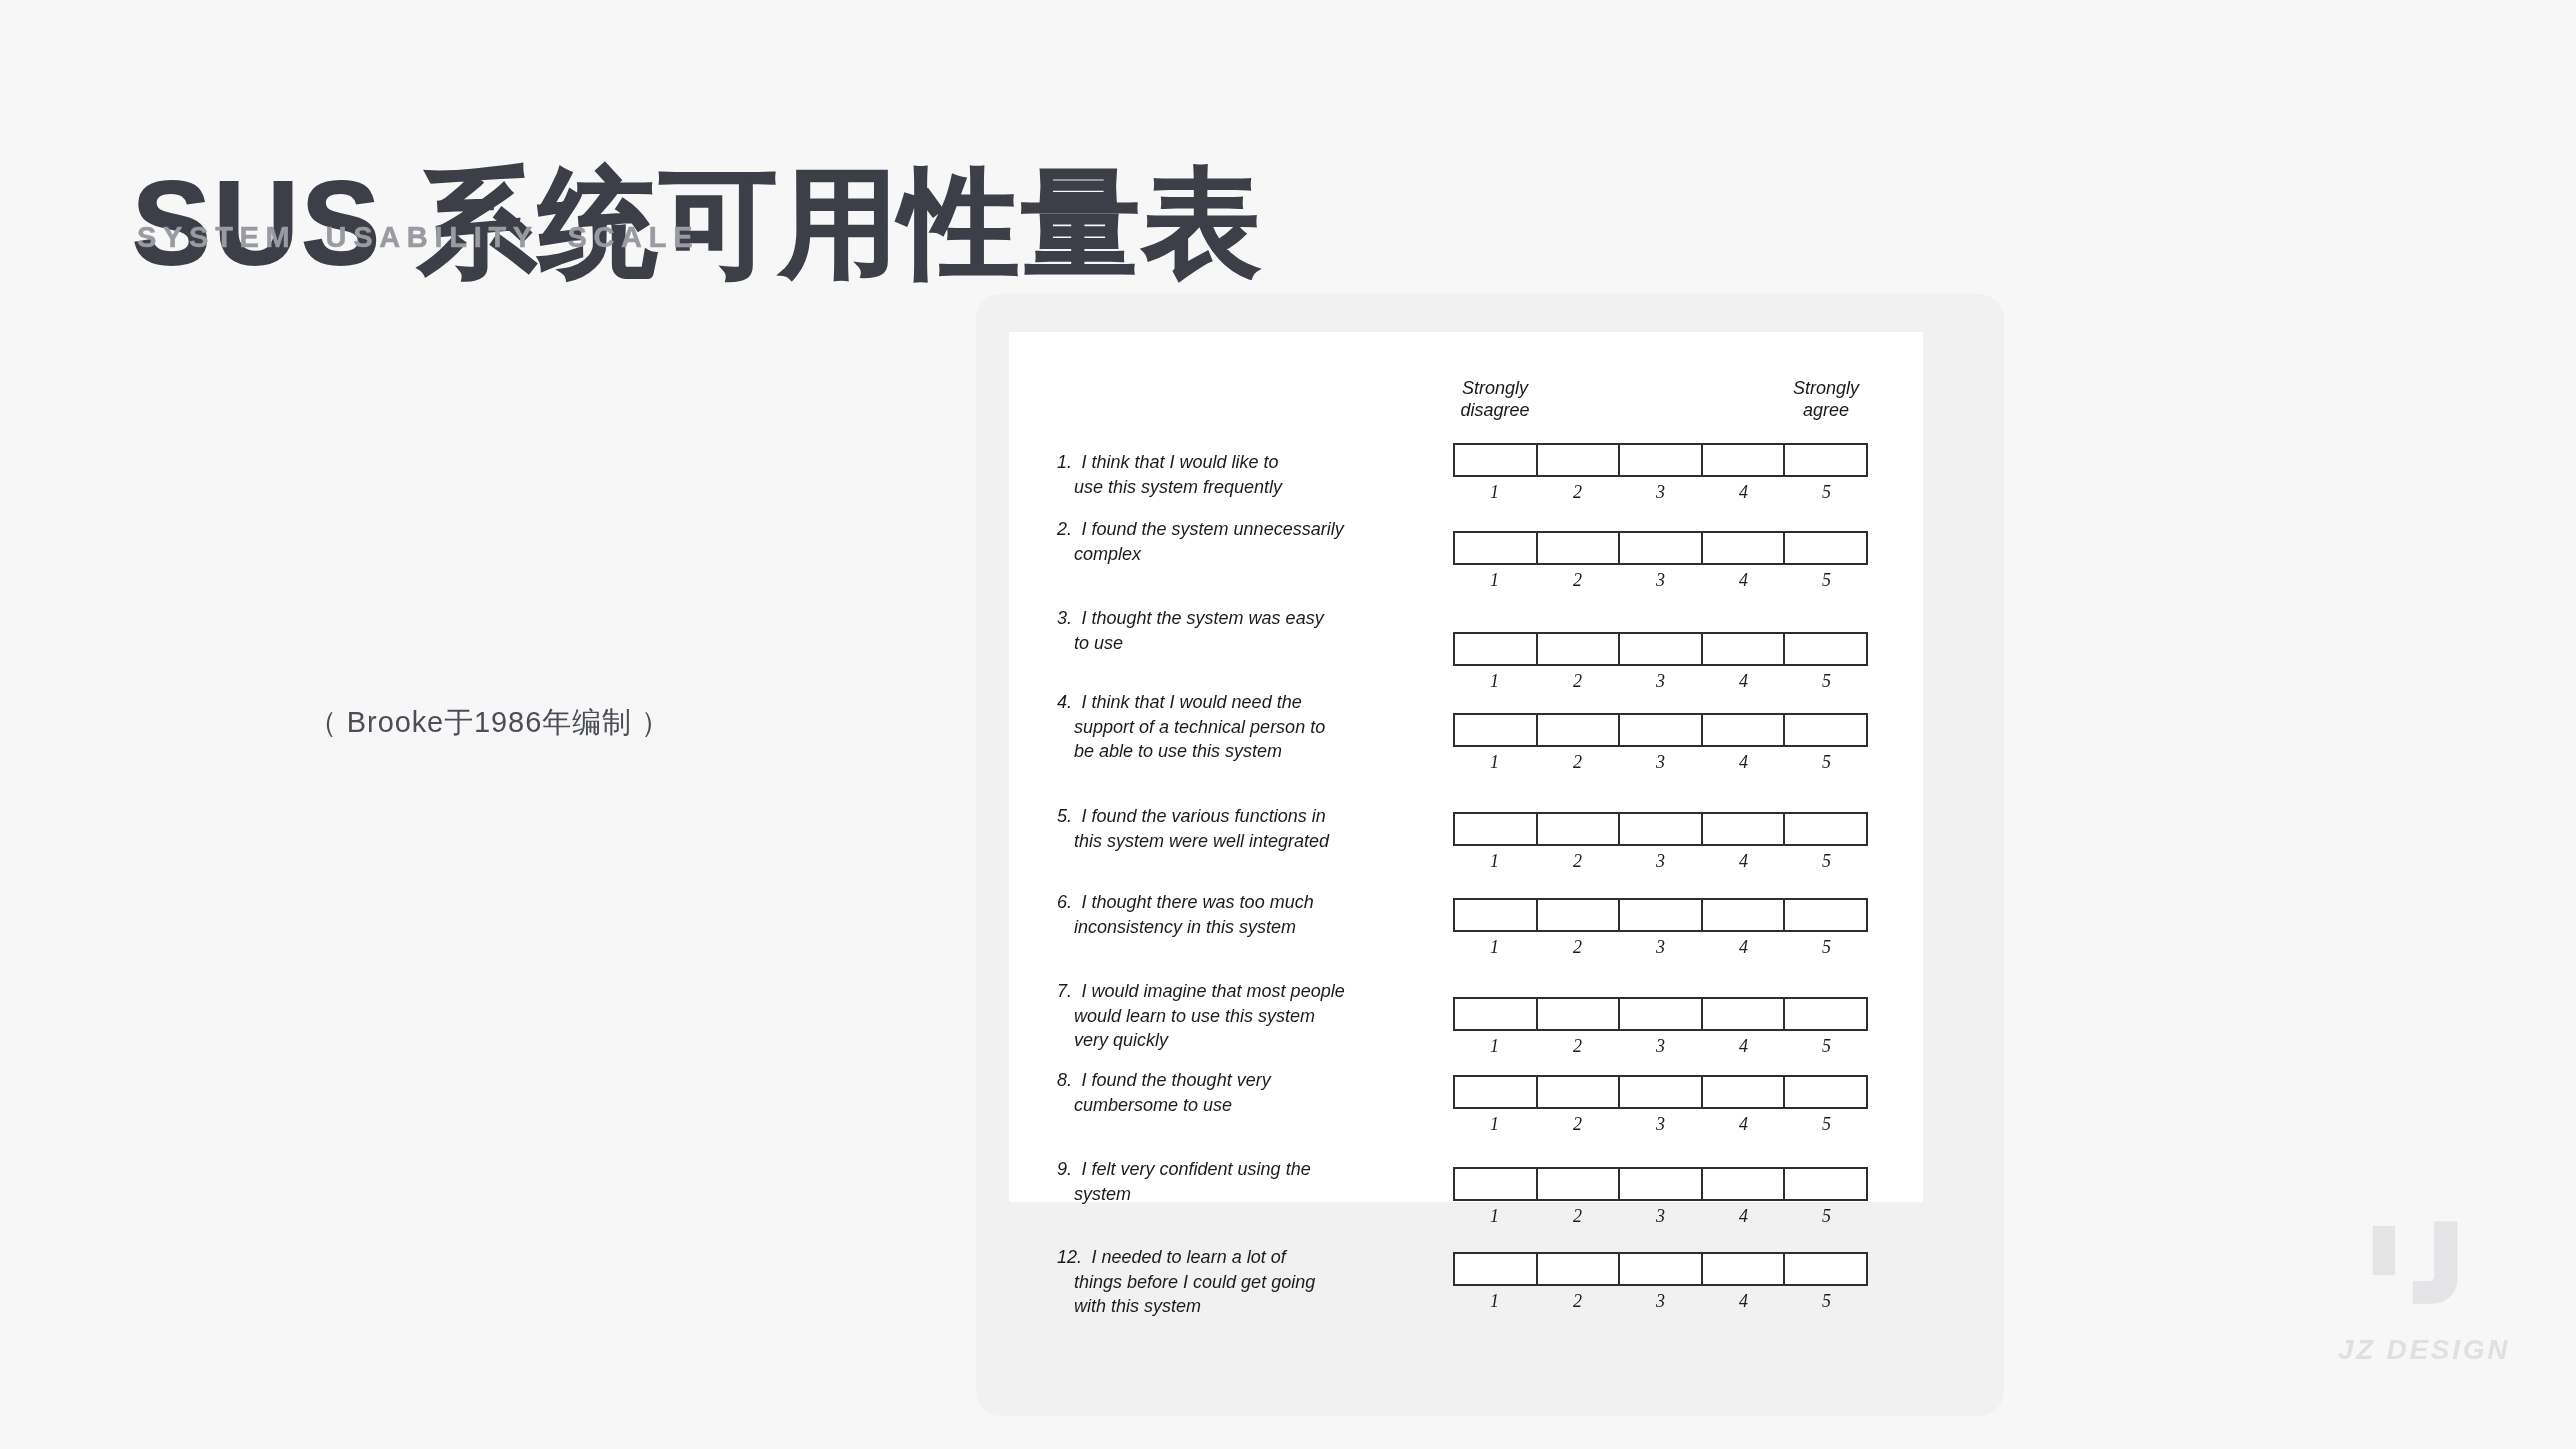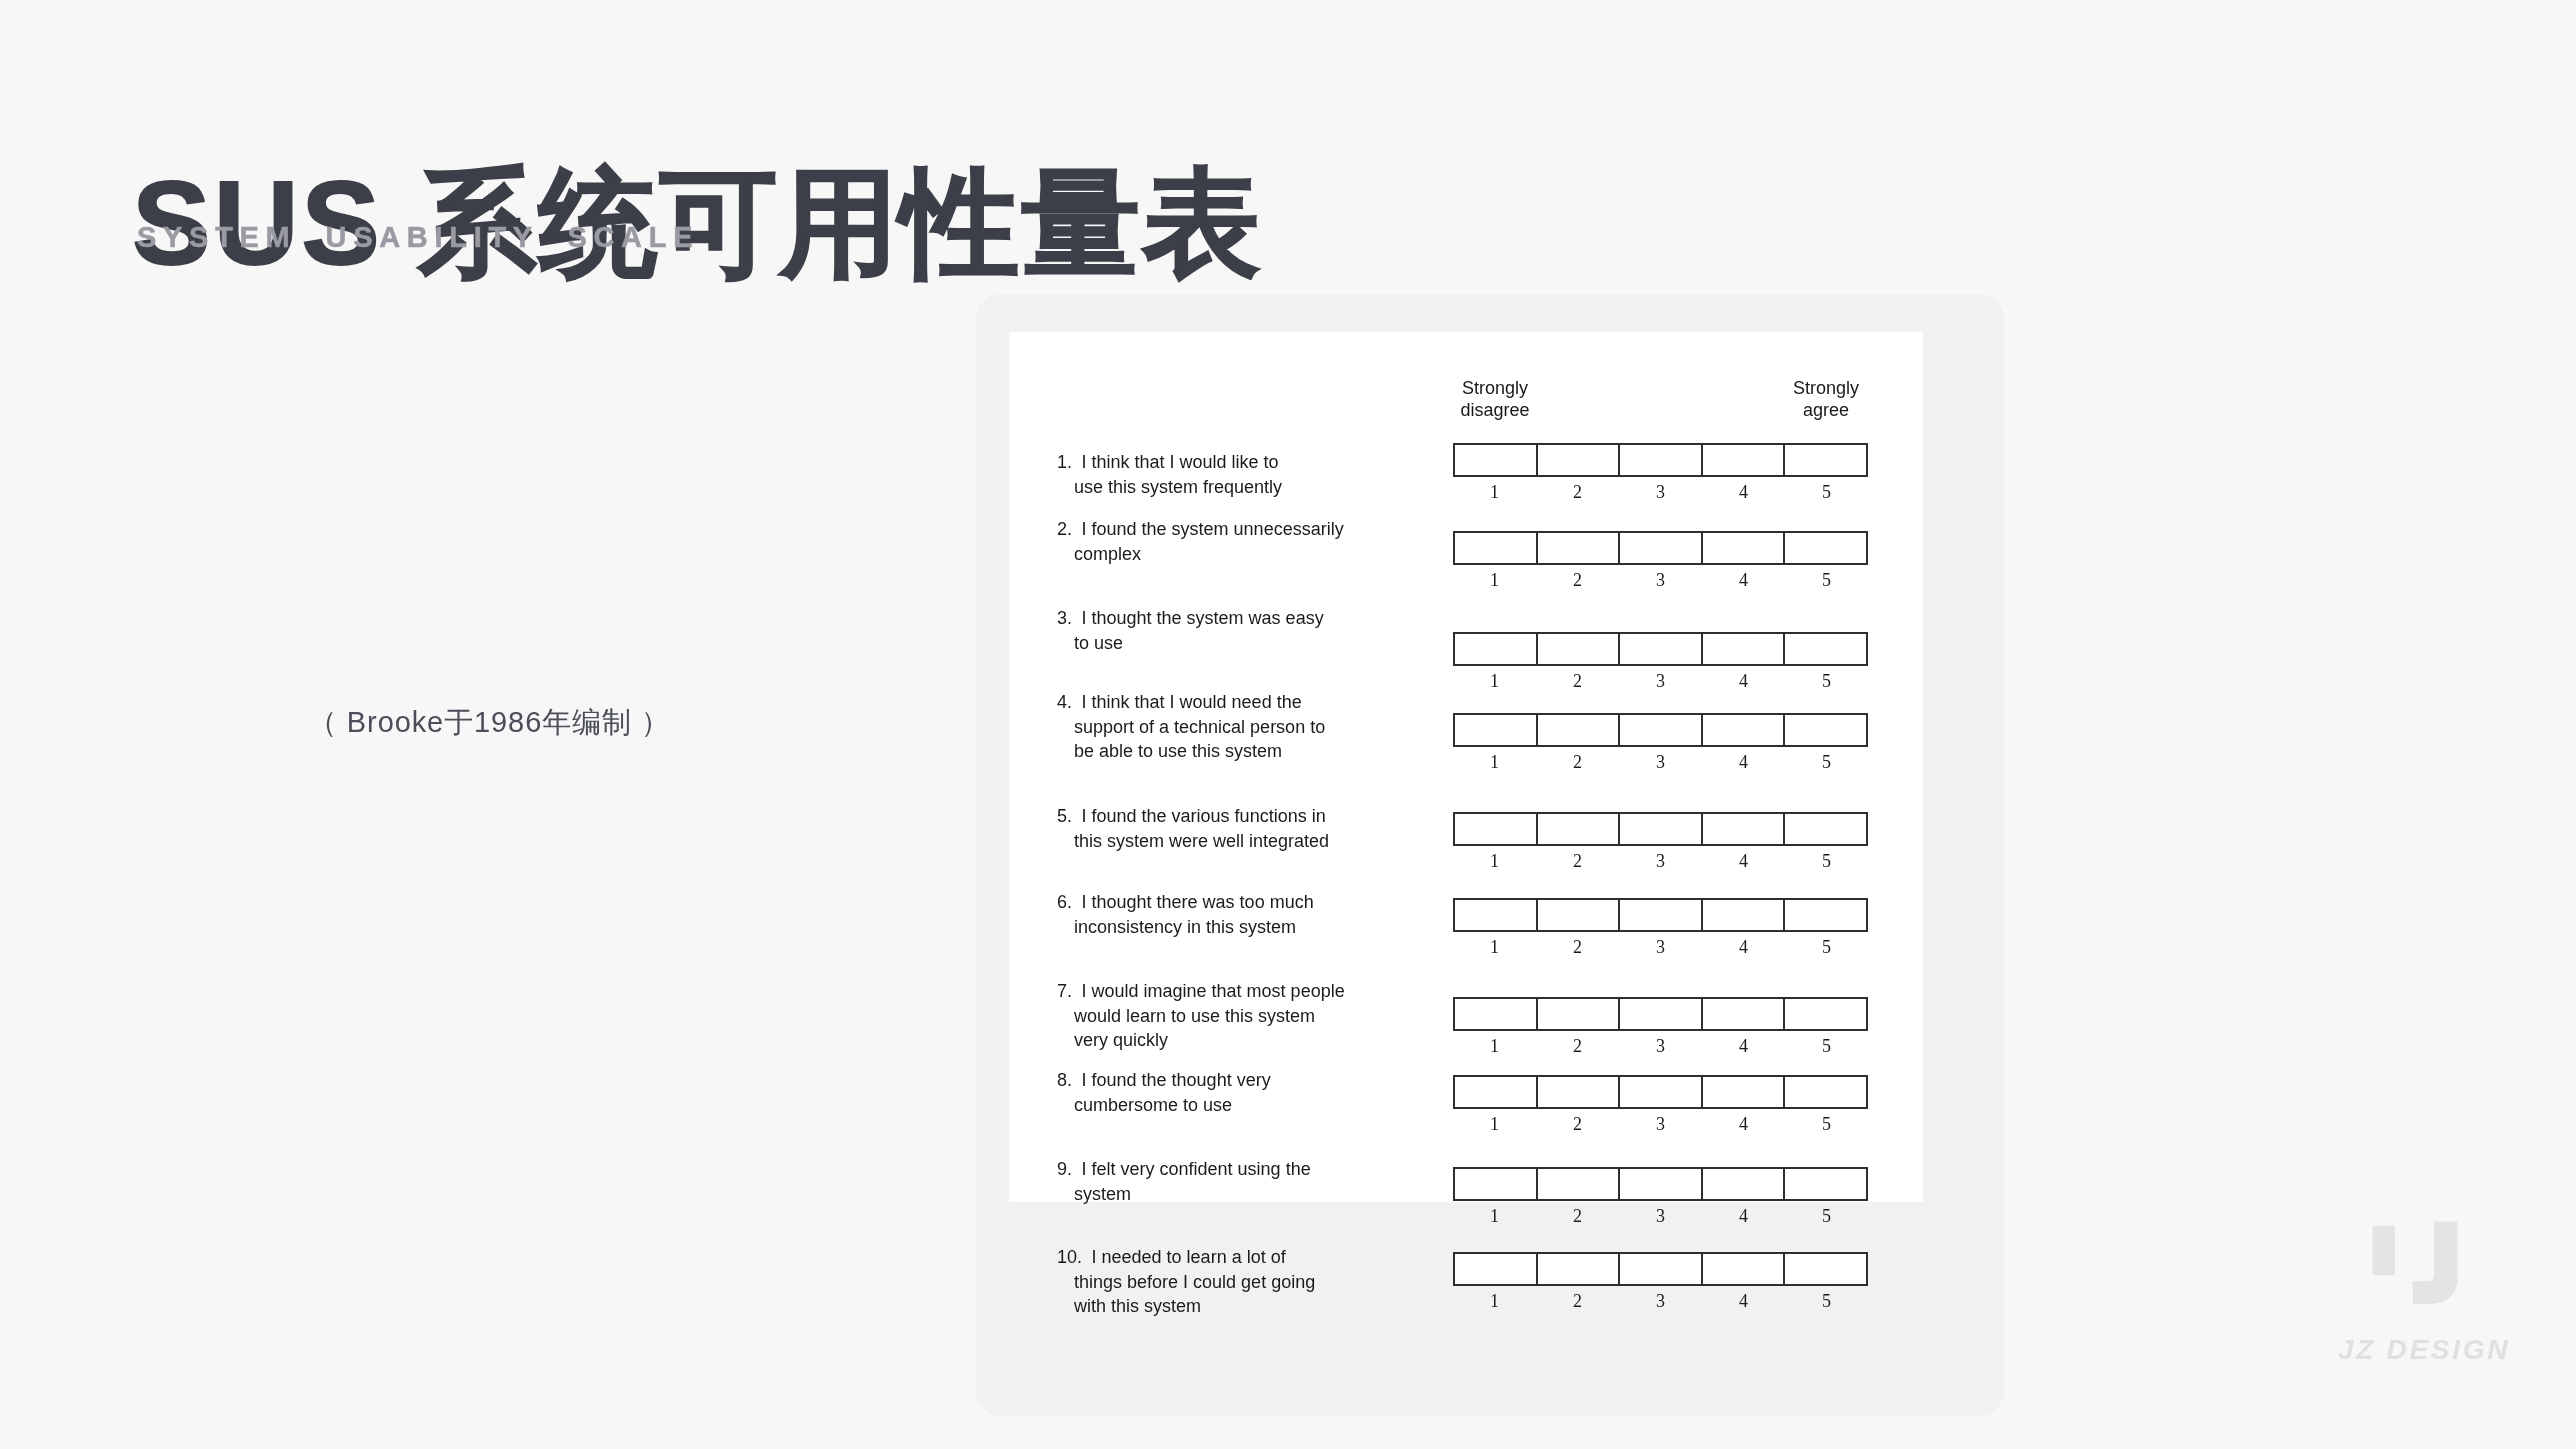--- a/index.html
+++ b/index.html
@@ -35,20 +35,21 @@
   .card {
     position:absolute; left:976px; top:294px;
     width:1028px; height:1122px;
     background:#f1f1f2; border-radius:25px;
   }
   .paper {
     position:absolute; left:33px; top:38px;
     width:914px; height:870px;
     background:#ffffff;
     color:#1b1b1e;
+    font-style:italic;
   }
   .scale-label {
     position:absolute; top:46px; width:84px;
     text-align:center; font-size:18px; line-height:21.5px;
     color:#17181b; white-space:pre-line;
   }
   .scale-label.left  { left:444px; }
   .scale-label.right { left:775px; }
 
   .question {
@@ -302,21 +303,21 @@
             <span>2</span>
             <span>3</span>
             <span>4</span>
             <span>5</span>
           </div>
     </div>
   </div>
 
   <div class="row">
     <div class="question" style="top: 913px;">
-      <span class="q-num">10.</span><span class="q-text"> I needed to learn a lot of
+      <span class="q-num">12.</span><span class="q-text"> I needed to learn a lot of
 things before I could get going
 with this system</span>
     </div>
     <div class="scale" style="top: 920px;">
       <div class="boxes">
             <div class="cell"></div>
             <div class="cell"></div>
             <div class="cell"></div>
             <div class="cell"></div>
             <div class="cell"></div>

